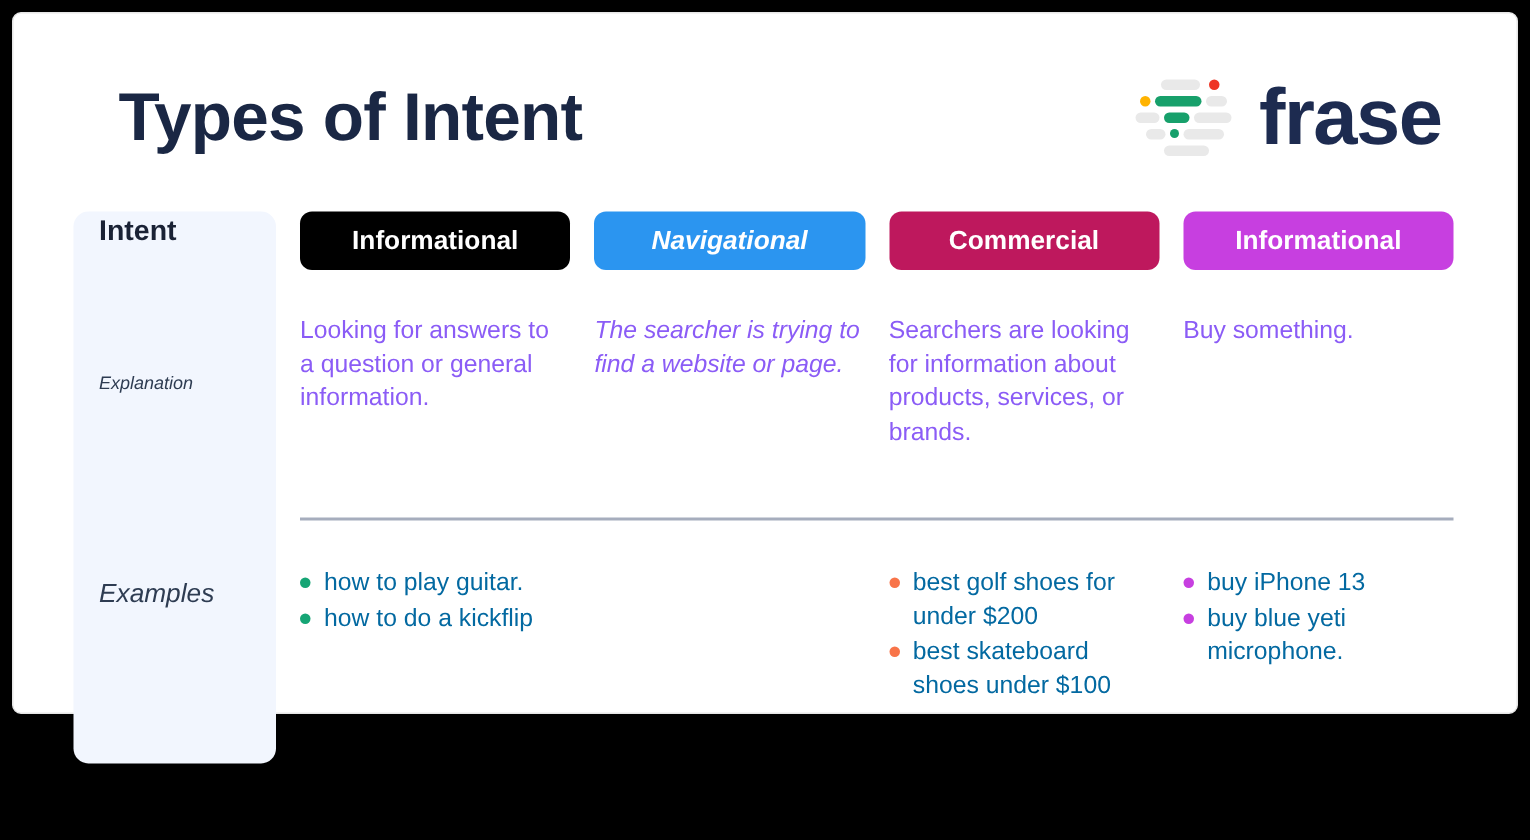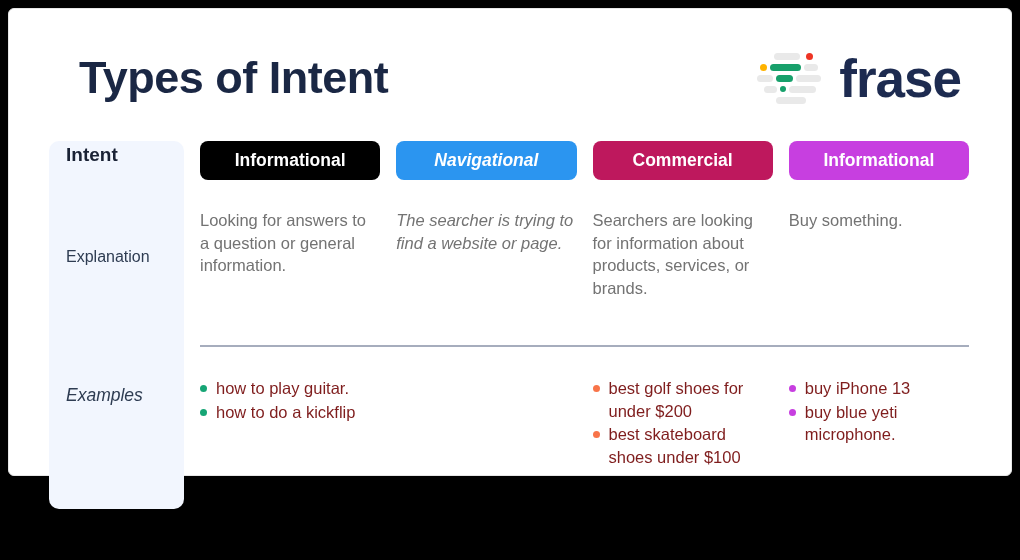--- a/index.html
+++ b/index.html
@@ -63,21 +63,21 @@
   }
   .label-panel {
     grid-column: 1;
     grid-row: 1 / span 4;
     background: #f2f6fe;
     border-radius: 10px;
     position: relative;
   }
   .label-panel .row-label { position: absolute; left: 17px; }
   .row-label-intent { top: 3px; font-size: 19px; font-weight: 700; color: #1a2235; }
-  .row-label-explanation { top: 107px; font-size: 16px; color: #2e3c52; }
+  .row-label-explanation { top: 107px; font-size: 12px; color: #2e3c52; font-style: italic; }
   .row-label-examples { top: 244px; font-size: 17.5px; color: #2e3c52; font-style: italic; }
 
   .badge {
     grid-row: 1;
     height: 39px;
     border-radius: 8px;
     display: flex;
     align-items: center;
     justify-content: center;
     color: #ffffff;
@@ -87,37 +87,37 @@
   .badge-informational { background: #000000; }
   .badge-navigational  { background: #2b95f0; }
   .badge-commercial    { background: #be185d; }
   .badge-transactional { background: #c73fe0; }
 
   .explanation-cell {
     grid-row: 2;
     padding-top: 22px;
     font-size: 16.5px;
     line-height: 22.5px;
-    color: #737373;
+    color: #8b5cf6;
     max-width: 178px;
   }
   .divider {
     grid-row: 3;
     grid-column: 2 / 6;
     height: 2px;
     background: #a6adbd;
   }
   .examples-cell { grid-row: 4; padding-top: 30px; }
   .examples-cell ul { list-style: none; }
   .examples-cell li {
     display: flex;
     gap: 9px;
     font-size: 16.5px;
     line-height: 22.5px;
-    color: #7f1d1d;
+    color: #0369a1;
     margin-bottom: 1px;
     max-width: 180px;
   }
   .bullet {
     width: 7px; height: 7px;
     border-radius: 50%;
     flex: 0 0 7px;
     margin-top: 8px;
   }
   .bullet-informational { background: #16a575; }

